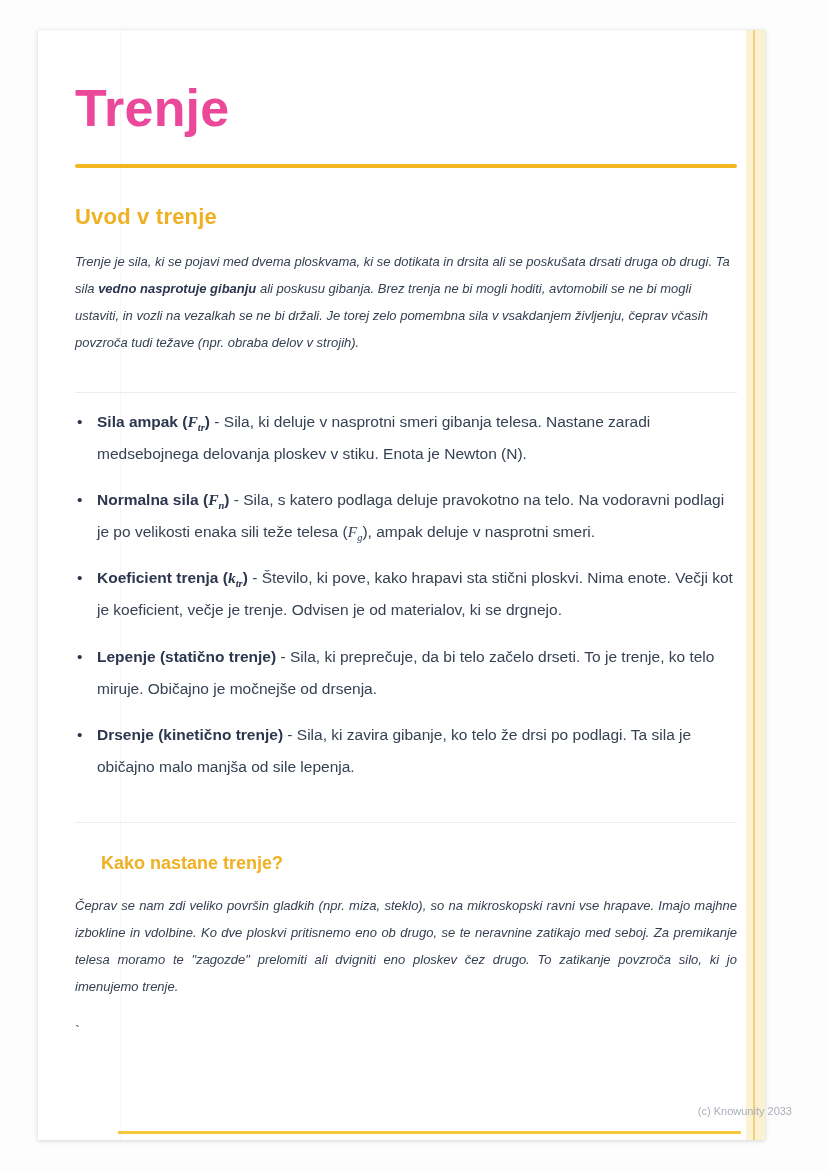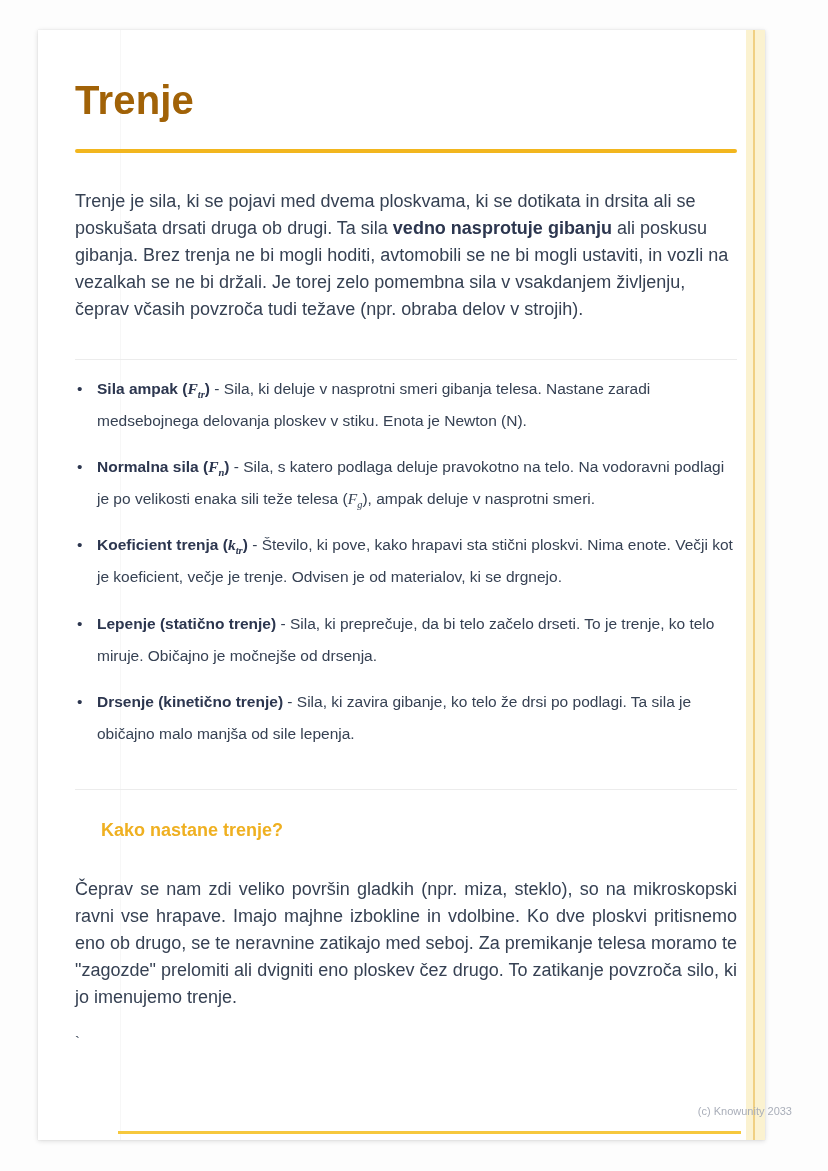--- a/index.html
+++ b/index.html
@@ -11,27 +11,27 @@
     background:#ffffff;
     box-shadow:0 1px 5px rgba(0,0,0,0.14), 0 0 1px rgba(0,0,0,0.12);
   }
   .side-strip { position:absolute; top:0; right:0; width:19px; height:100%; background:#FBF2D0; }
   .side-line  { position:absolute; top:0; right:10px; width:2px; height:100%; background:#F0D082; }
   .bottom-line{ position:absolute; bottom:6px; left:80px; right:24px; height:3px; background:#F6C83D; }
   .fold-line  { position:absolute; top:0; left:82px; width:1px; height:100%; background:rgba(40,40,40,0.04); }
 
   .content { position:absolute; left:37px; top:48px; width:662px; }
 
-  .doc-title { font-size:40px; font-weight:800; color:#a16207; letter-spacing:0.2px; }
+  .doc-title { font-size:52px; font-weight:800; color:#ec4899; letter-spacing:0.2px; }
   .title-rule { margin-top:26px; height:4px; background:#F2B61E; border-radius:2px; }
 
   h2.section { margin-top:36px; font-size:22px; font-weight:700; color:#EFB021; letter-spacing:0.2px; }
   h3.subsection { margin-top:30px; font-size:18px; font-weight:700; color:#EFB021;margin-left:26px; }
 
-  p.body { margin-top:35px; font-size:18px; line-height:27px; color:#364153; }
+  p.body { margin-top:18px; font-size:13px; line-height:27px; color:#364153;font-style:italic; }
   p.justify { text-align:justify; }
   .b { font-weight:700; color:#2C364F; }
 
   hr.divider { margin:36px 0 0 0; border:none; border-top:1px solid #ececec; }
 
   ul.concepts { margin-top:16px; list-style:none; }
   ul.concepts li { position:relative; padding-left:22px; margin-top:14px;
                    font-size:15.5px; line-height:26px; color:#364153; }
   ul.concepts li .dot { position:absolute; left:2px; top:0; color:#2C364F; }
   .term { font-weight:700; color:#2C364F; }
@@ -51,20 +51,21 @@
     <div class="fold-line"></div>
     <div class="side-strip"></div>
     <div class="side-line"></div>
     <div class="bottom-line"></div>
 
     <div class="content">
 
       <h1 class="doc-title">Trenje</h1>
       <div class="title-rule"></div>
 
+      <h2 class="section">Uvod v trenje</h2>
       <p class="body"><span>Trenje je sila, ki se pojavi med dvema ploskvama, ki se dotikata in drsita ali se poskušata drsati druga ob drugi. Ta sila </span><span class="b">vedno nasprotuje gibanju</span><span> ali poskusu gibanja. Brez trenja ne bi mogli hoditi, avtomobili se ne bi mogli ustaviti, in vozli na vezalkah se ne bi držali. Je torej zelo pomembna sila v vsakdanjem življenju, čeprav včasih povzroča tudi težave (npr. obraba delov v strojih).</span></p>
 
       <hr class="divider">
 
 
       <ul class="concepts">
         <li><span class="dot">•</span><span class="term"><span>Sila ampak (</span><span class="math"><span>F</span><sub>tr</sub></span><span>)</span></span><span> - </span><span>Sila, ki deluje v nasprotni smeri gibanja telesa. Nastane zaradi medsebojnega delovanja ploskev v stiku. Enota je Newton (N).</span><span class="math"><span></span><sub></sub></span><span></span></li>
 
         <li><span class="dot">•</span><span class="term"><span>Normalna sila (</span><span class="math"><span>F</span><sub>n</sub></span><span>)</span></span><span> - </span><span>Sila, s katero podlaga deluje pravokotno na telo. Na vodoravni podlagi je po velikosti enaka sili teže telesa (</span><span class="math"><span>F</span><sub>g</sub></span><span>), ampak deluje v nasprotni smeri.</span></li>
 

